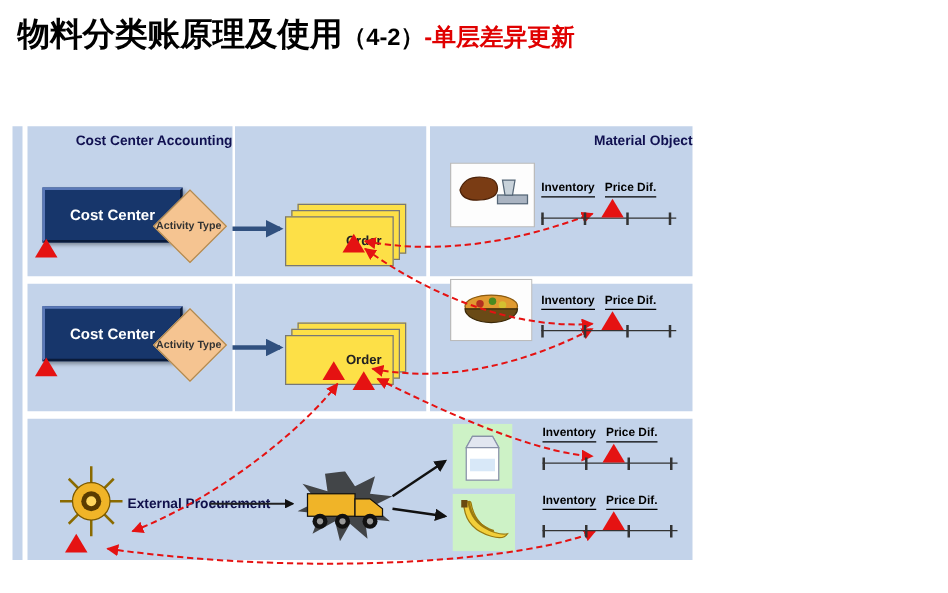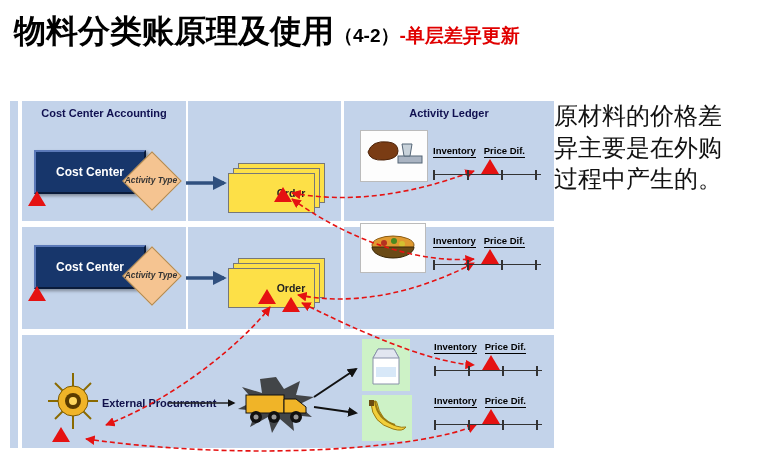--- a/index.html
+++ b/index.html
@@ -2,37 +2,37 @@
 <html><head>
 <meta charset="utf-8">
 <style>
   html,body{margin:0;padding:0;}
   body{
     width:758px;height:474px;background:#ffffff;position:relative;overflow:hidden;
     font-family:"Liberation Sans","DejaVu Sans",sans-serif;color:#000;
   }
   
   .title{position:absolute;left:14px;top:10px;white-space:nowrap;}
-  .t-main{font-size:32px;font-weight:bold;color:#000;}
+  .t-main{font-size:26px;font-weight:bold;color:#000;}
   .t-paren{font-size:19px;font-weight:bold;color:#000;}
   .t-sub{font-size:19px;font-weight:bold;color:#e00000;}
   
   .diagram{position:absolute;left:8px;top:95px;width:546px;height:362px;}
   .panel{position:absolute;background:#c3d3ea;z-index:0;}
-  .colhead{position:absolute;z-index:2;text-align:center;font-size:11px;font-weight:bold;color:#101050;}
+  .colhead{position:absolute;z-index:2;text-align:right;font-size:11px;font-weight:bold;color:#101050;}
   .ccbox{position:absolute;z-index:2;width:108px;height:40px;background:#17366b;
     border-top:2px solid #5b79b8;border-left:2px solid #5b79b8;
     border-right:2px solid #0a1b3a;border-bottom:2px solid #0a1b3a;
     color:#fff;font-weight:bold;font-size:12px;display:flex;align-items:center;justify-content:center;
     box-shadow:2px 2px 3px rgba(0,0,0,.35);}
   .diamond{position:absolute;z-index:2;width:62px;height:54px;}
   .diamond::before{content:"";position:absolute;left:11px;top:7px;width:40px;height:40px;
     background:#f5c491;border:1px solid #b08a52;transform:rotate(45deg);}
   .diamond span{position:absolute;inset:0;display:flex;align-items:center;justify-content:center;
-    text-align:center;font-size:8.5px;font-weight:bold;color:#333;line-height:1.05;font-style:italic;}
+    text-align:center;font-size:8.5px;font-weight:bold;color:#333;line-height:1.05;}
   .order{position:absolute;z-index:2;width:62px;height:48px;}
   .order .sheet{position:absolute;background:#fde047;border:1px solid #777;width:46px;height:38px;padding-left:39px;}
   .order .s1{left:10px;top:0;}
   .order .s2{left:5px;top:5px;}
   .order .s3{left:0;top:10px;display:flex;align-items:center;justify-content:center;
     font-size:10.5px;font-weight:bold;color:#222;}
   .icon{position:absolute;z-index:2;}
   .icon svg{display:block;width:100%;height:100%;}
   .eplabel{position:absolute;z-index:2;font-size:11px;font-weight:bold;color:#10104a;}
   .mlchart{position:absolute;z-index:4;width:112px;height:36px;}
@@ -63,21 +63,21 @@
     <div class="panel" style="left:2px;top:6px;width:8px;height:347px"></div>
     <div class="panel" style="left:14px;top:6px;width:164px;height:120px"></div>
     <div class="panel" style="left:180px;top:6px;width:153px;height:120px"></div>
     <div class="panel" style="left:336px;top:6px;width:210px;height:120px"></div>
     <div class="panel" style="left:14px;top:132px;width:164px;height:102px"></div>
     <div class="panel" style="left:180px;top:132px;width:153px;height:102px"></div>
     <div class="panel" style="left:336px;top:132px;width:210px;height:102px"></div>
     <div class="panel" style="left:14px;top:240px;width:532px;height:113px"></div>
 
     <div class="colhead" style="left:14px;top:12px;width:164px">Cost Center Accounting</div>
-    <div class="colhead" style="left:336px;top:12px;width:210px">Activity Ledger</div>
+    <div class="colhead" style="left:336px;top:12px;width:210px">Material Object</div>
 
     <div class="ccbox" style="left:26px;top:55px">Cost Center</div>
     <div class="diamond" style="left:112px;top:58px">
       <span>Activity Type</span>
     </div>
     <div class="order" style="left:220px;top:68px">
       <div class="sheet s1"></div>
       <div class="sheet s2"></div>
       <div class="sheet s3">Order</div>
     </div>
@@ -242,16 +242,15 @@
     <div class="tri" style="left:20px;top:96px"></div>
     <div class="tri" style="left:20px;top:191px"></div>
     <div class="tri" style="left:266px;top:92px"></div>
     <div class="tri" style="left:250px;top:194px"></div>
     <div class="tri" style="left:274px;top:202px"></div>
     <div class="tri" style="left:44px;top:332px"></div>
 
   </div>
 
   <div class="notes">
-    <p>原材料的价格差异主要是在外购过程中产生的。</p>
   </div>
 
 </div>
 
 </body></html>

